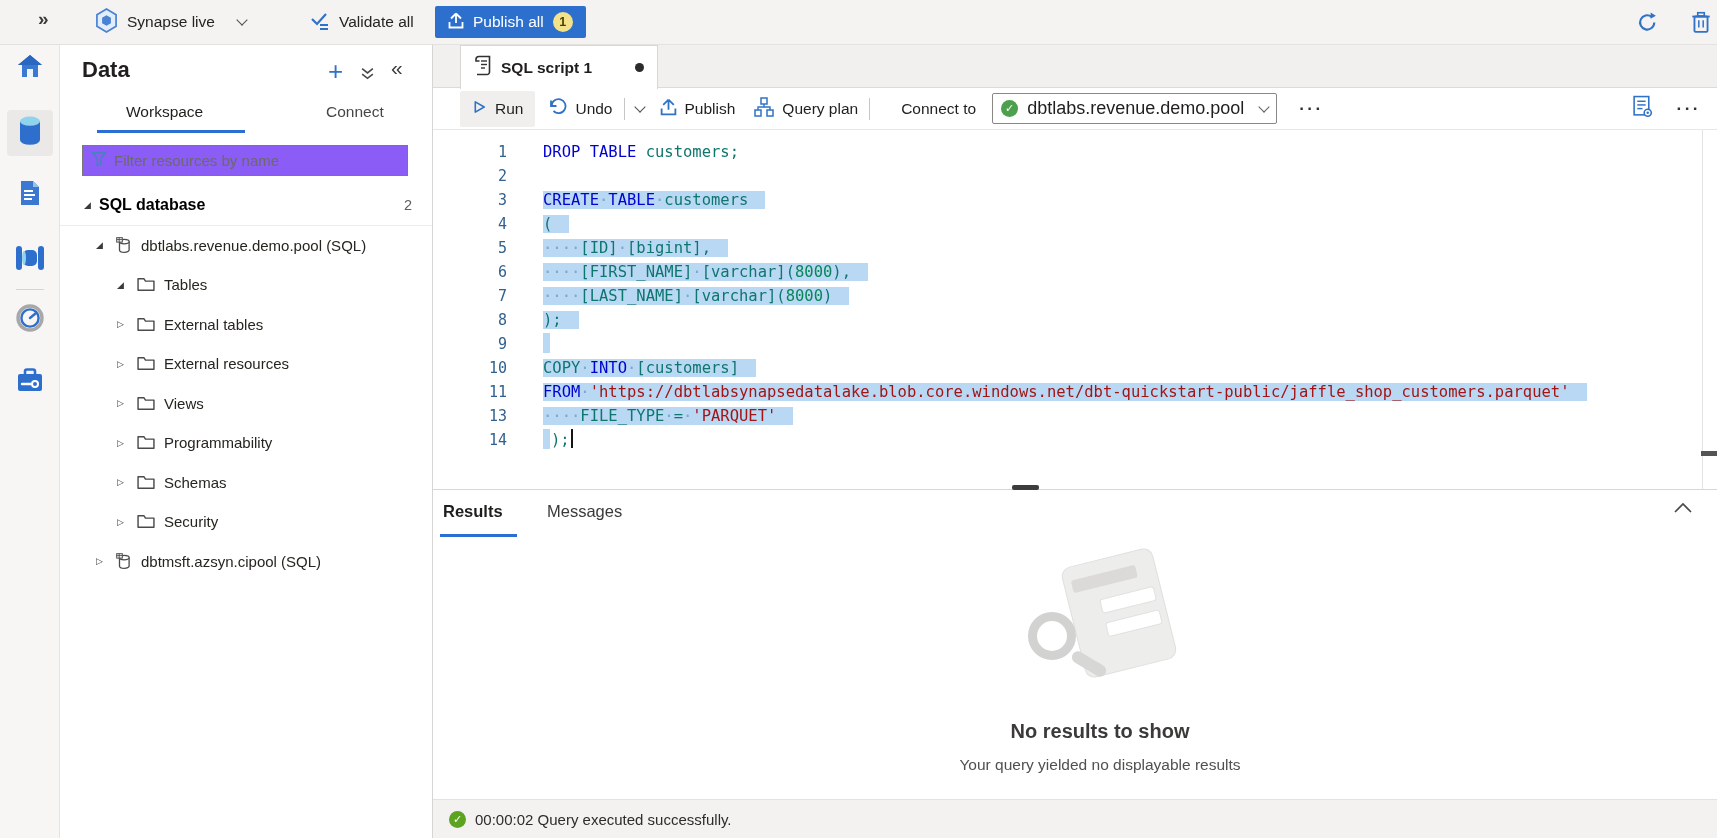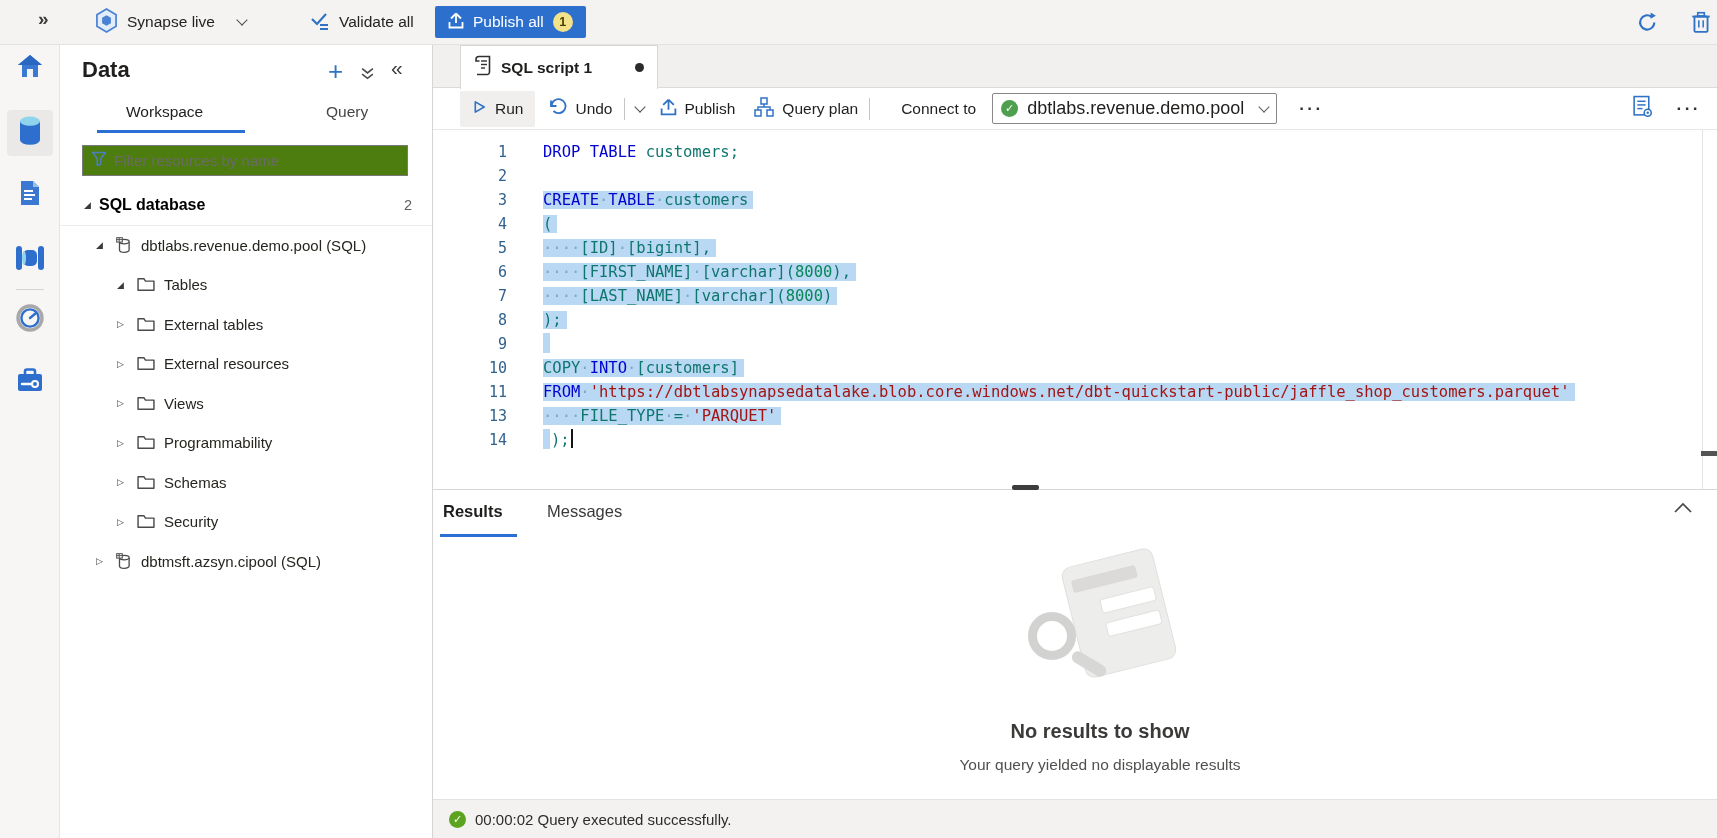--- a/index.html
+++ b/index.html
@@ -27,21 +27,21 @@
   
   #datapanel{position:absolute;left:60px;top:45px;width:373px;height:793px;background:#fff;border-right:1px solid #d6d5d4}
   #data-title{position:absolute;left:82px;top:57px;font-size:22px;font-weight:bold;color:#201f1e}
   #add-resource-btn{position:absolute;left:328px;top:56px;font-size:26px;font-weight:300;color:#3072c6;cursor:pointer}
   #panel-dchev{position:absolute;left:360px;top:66px;cursor:pointer}
   #panel-collapse-btn{position:absolute;left:391px;top:56px;font-size:21px;color:#3b3a39;cursor:pointer}
   .ptab{position:absolute;top:103px;font-size:15.5px;cursor:pointer}
   #tab-workspace{left:126px;color:#201f1e}
   #tab-linked{left:326px;color:#484644}
   #ptab-underline{position:absolute;left:97px;top:130px;width:148px;height:3px;background:#2b6fd4}
-  #filterbox{position:absolute;left:82px;top:145px;width:326px;height:31px;border:1px solid #7a7978;background:#4d7c0f;display:flex;align-items:center;gap:7px;padding:0 8px}
+  #filterbox{position:absolute;left:82px;top:145px;width:326px;height:31px;border:1px solid #7a7978;background:#8b5cf6;display:flex;align-items:center;gap:7px;padding:0 8px}
   #filterbox input{border:none;outline:none;flex:1;font-size:15px;font-family:"Liberation Sans",sans-serif;color:#201f1e;background:transparent}
   #filterbox input::placeholder{color:#6b6a69}
 
   #tree{position:absolute;left:60px;top:186px;width:372px}
   .trow{display:flex;align-items:center;height:39.5px;font-size:15px;color:#26251f;cursor:pointer}
   .trow.sep{border-bottom:1px solid #ececeb}
   .trow.lvl1 .tlabel{font-size:16px;font-weight:600;color:#000000}
   .twisty{flex:0 0 15px;font-size:9px;color:#3b3a39;text-align:left}
   .ticon{display:flex;margin:0 9px 0 5px}
   .tlabel{white-space:nowrap}
@@ -68,21 +68,21 @@
   .greencheck{width:17px;height:17px;border-radius:50%;background:#4ea04e;color:#fff;font-size:11px;line-height:17px;text-align:center;flex:0 0 17px}
   .ellipsis{font-size:17px;letter-spacing:2.5px;font-weight:bold;color:#33322e;cursor:pointer}
   #toolbar-right{margin-left:auto;display:flex;align-items:center;gap:24px;padding-right:16px}
 
   
   #editorbody{position:absolute;left:433px;top:130px;width:1284px;height:359px;background:#fff;overflow:hidden}
   #code{position:absolute;left:433px;top:140px;width:1284px}
   .cl{height:24px;line-height:24px;position:relative;font-family:"DejaVu Sans Mono",monospace;font-size:15.5px}
   .ln{position:absolute;left:0;width:74px;text-align:right;color:#31618e;font-size:15px}
   .ct{position:absolute;left:110px;white-space:pre}
-  .sel{background:#b9d8f4;padding-right:5px}
+  .sel{background:#b9d8f4;padding-right:17px}
   .sliver{display:inline-block;width:7px;height:20px;vertical-align:-4px;background:#b9d8f4;margin-right:1px}
   .cursor{display:inline-block;width:2px;height:19px;background:#151515;vertical-align:-3px;margin-left:1px}
   .tk-kw{color:#0202d0}.tk-pl{color:#0f766e}.tk-num{color:#098658}.tk-str{color:#a31515}.tk-ws{color:#111}.tk-wsd{color:#7ea6cc}
   #vscroll{position:absolute;left:1702px;top:130px;width:1px;height:359px;background:#e4e3e2}
   #scroll-thumb{position:absolute;left:1701px;top:451px;width:16px;height:5px;background:#545454}
 
   
   #splitter{position:absolute;left:433px;top:489px;width:1284px;height:1px;background:#d8d7d6}
   #splitter-handle{position:absolute;left:1012px;top:485px;width:27px;height:5px;background:#3d3d3d;border-radius:2px;cursor:row-resize}
   #results-header{position:absolute;left:433px;top:490px;width:1284px;height:50px;background:#fff}
@@ -218,21 +218,21 @@
 <div id="data-title">Data</div>
 <span id="add-resource-btn">+</span>
 <span id="panel-dchev">
   <svg width="15" height="15" viewBox="0 0 14 14">
       <path d="M2 2.5 L7 6.5 L12 2.5 M2 7.5 L7 11.5 L12 7.5" fill="none" stroke="#4a4948" stroke-width="1.5"></path>
     </svg>
 </span>
 <span id="panel-collapse-btn">«</span>
 
 <span class="ptab" id="tab-workspace">Workspace</span>
-<span class="ptab" id="tab-linked">Query</span>
+<span class="ptab" id="tab-linked">Connect</span>
 <div id="ptab-underline"></div>
 
 <div id="filterbox">
   <span>
     <svg width="16" height="16" viewBox="0 0 16 16">
         <path d="M1.5 1.5 H14.5 L9.8 7.5 V13 L6.2 14.5 V7.5 Z" fill="none" stroke="#4a7fc1" stroke-width="1.5" stroke-linejoin="round"></path>
       </svg>
   </span>
   <input type="text" placeholder="Filter resources by name" style="">
 </div>

